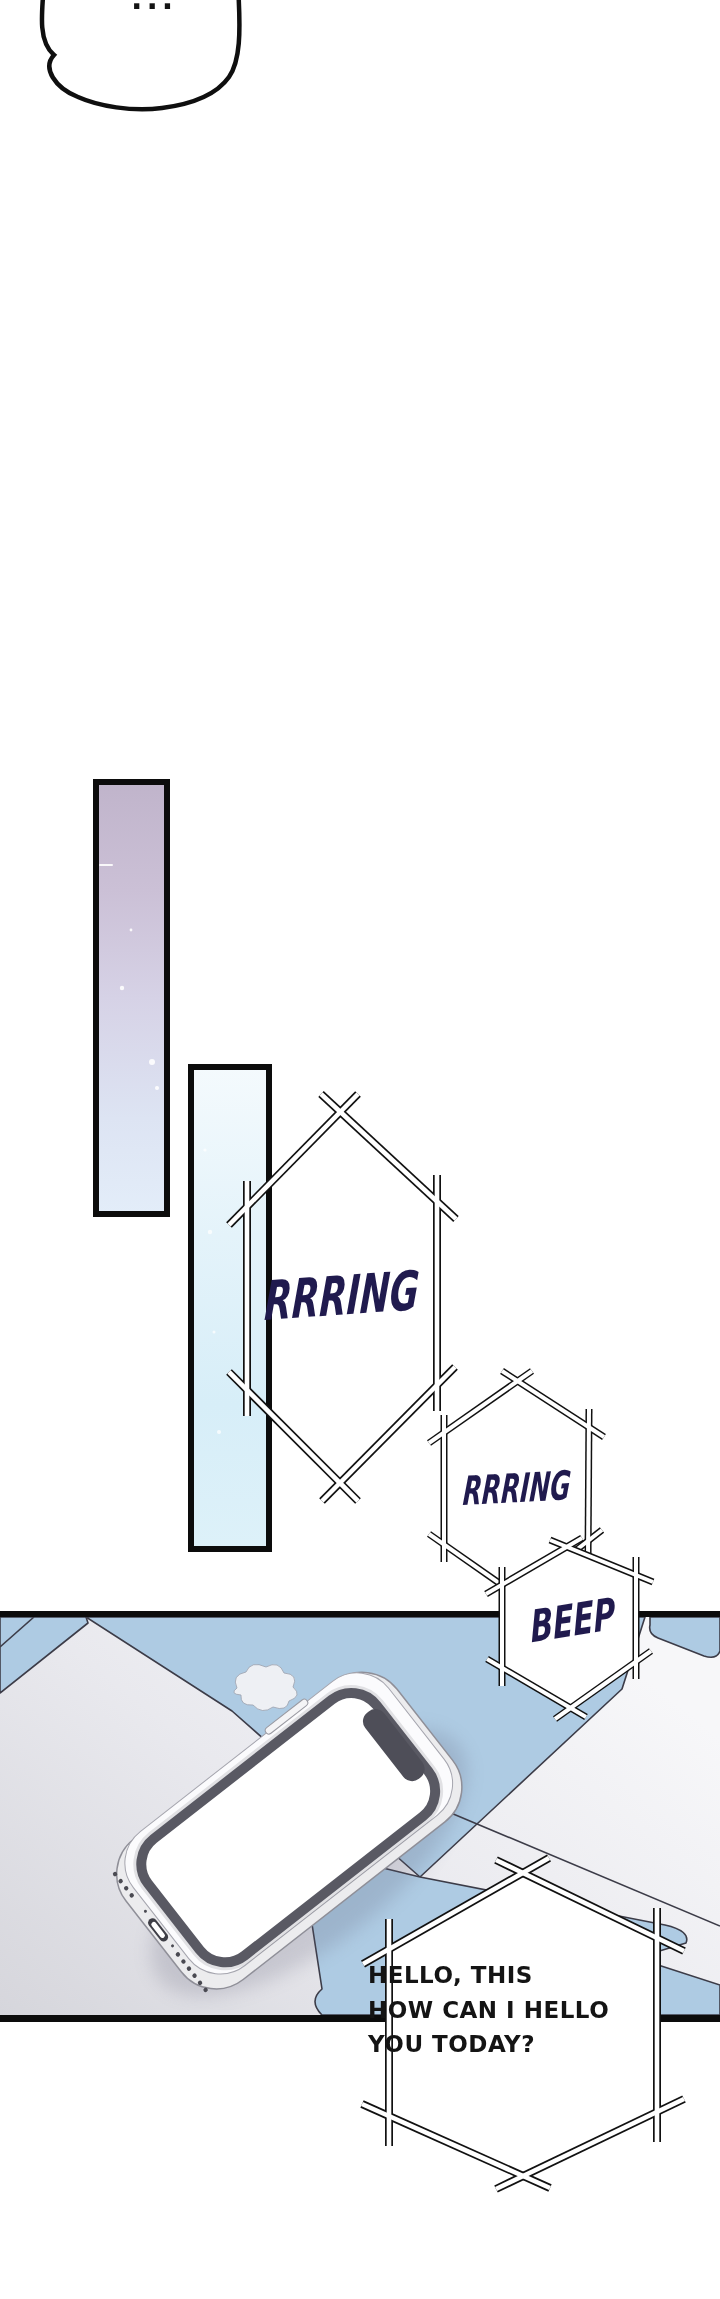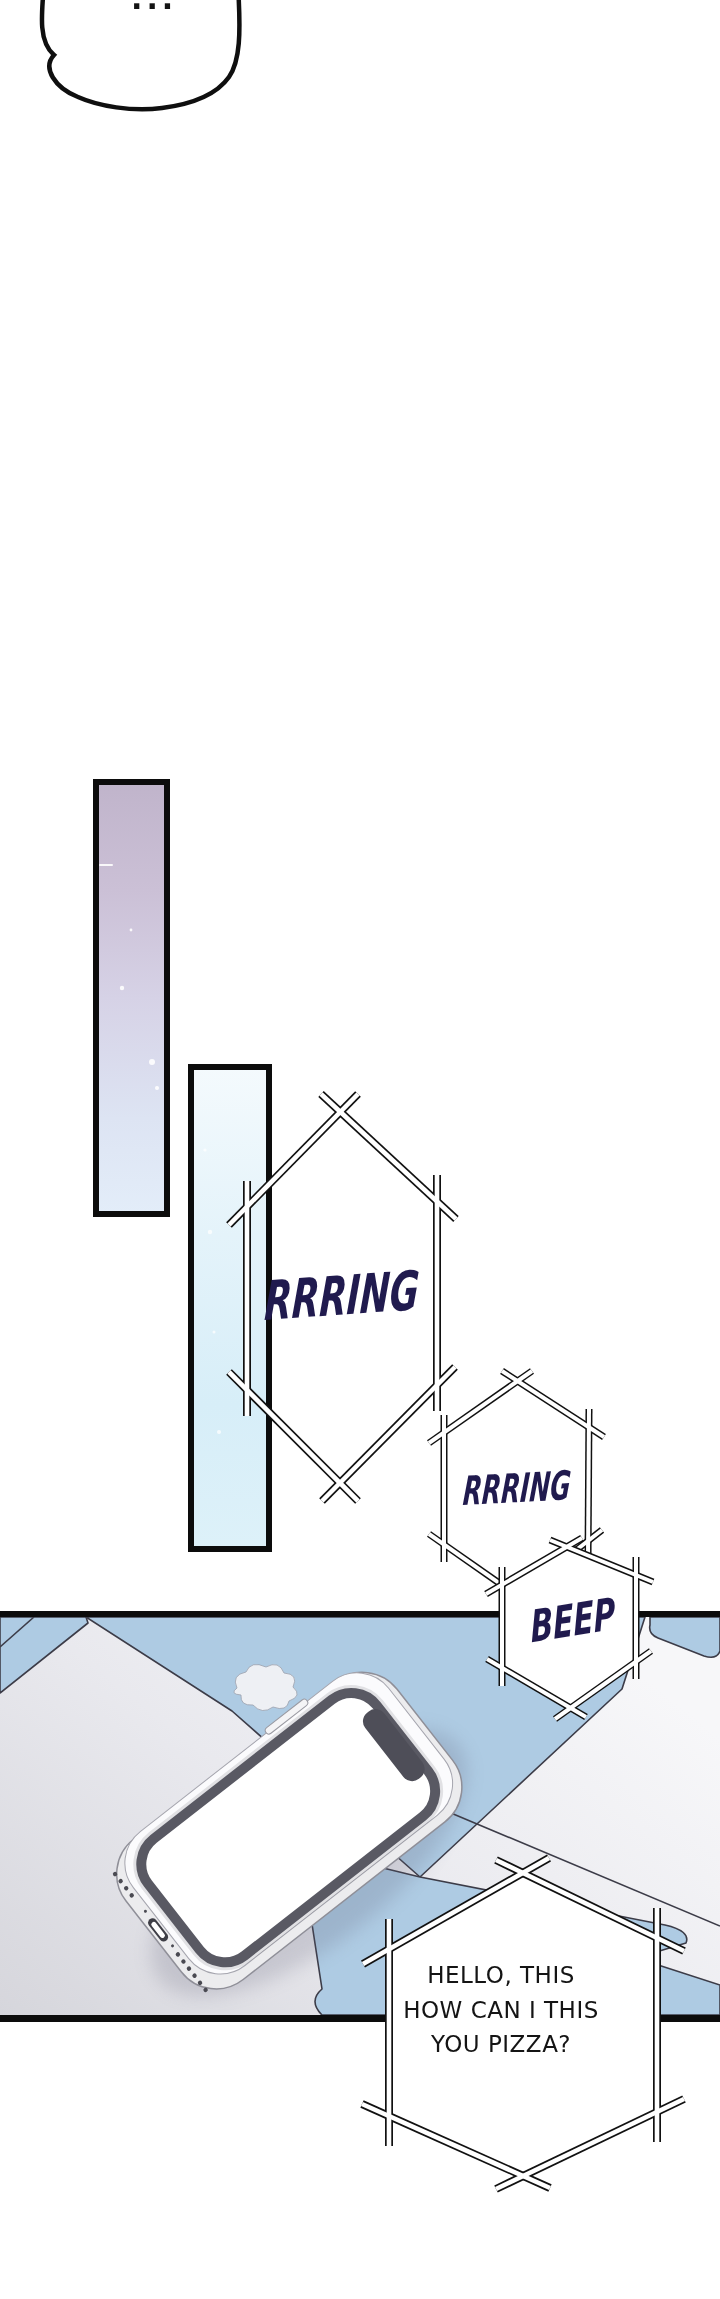--- a/index.html
+++ b/index.html
@@ -8,22 +8,22 @@
   #stage{position:absolute;left:0;top:0;width:720px;height:2299px;}
   svg{position:absolute;left:0;top:0;}
   .sfx{position:absolute;z-index:10;color:#201a4e;font-weight:bold;font-style:italic;
        white-space:nowrap;user-select:none;}
   .sfx-ring-large{left:342px;top:1296px;font-size:54px;
        transform:translate(-50%,-50%) rotate(-4deg) skewX(-7deg) scaleX(0.66);}
   .sfx-ring-small{left:517px;top:1488px;font-size:40px;
        transform:translate(-50%,-50%) rotate(-3deg) skewX(-7deg) scaleX(0.62);}
   .sfx-beep{left:573px;top:1620px;font-size:44px;
        transform:translate(-50%,-50%) rotate(-9deg) skewX(-7deg) scaleX(0.68);}
-  .dialogue{position:absolute;z-index:11;left:351px;top:1958px;width:300px;
-       text-align:center;color:#141414;font-size:23px;font-weight:normal;
+  .dialogue{position:absolute;z-index:11;left:368px;top:1958px;width:300px;
+       text-align:left;color:#141414;font-size:23px;font-weight:bold;
        line-height:34.5px;letter-spacing:0.5px;}
   .ellipsis-svg{font-size:30px;font-weight:bold;letter-spacing:4px;fill:#141414;}
 </style>
 </head>
 <body>
 
 <div id="stage">
 
 <svg width="720" height="2299" viewBox="0 0 720 2299">
   <defs>
@@ -212,17 +212,17 @@
     </g>
   </g>
 </svg>
 
 <div class="sfx sfx-ring-large">RRRING</div>
 <div class="sfx sfx-ring-small">RRRING</div>
 <div class="sfx sfx-beep">BEEP</div>
 
 <div class="dialogue">
   <div>HELLO, THIS</div>
-  <div>HOW CAN I THIS</div>
-  <div>YOU PIZZA?</div>
+  <div>HOW CAN I HELLO</div>
+  <div>YOU TODAY?</div>
 </div>
 
 </div>
 
 </body></html>

